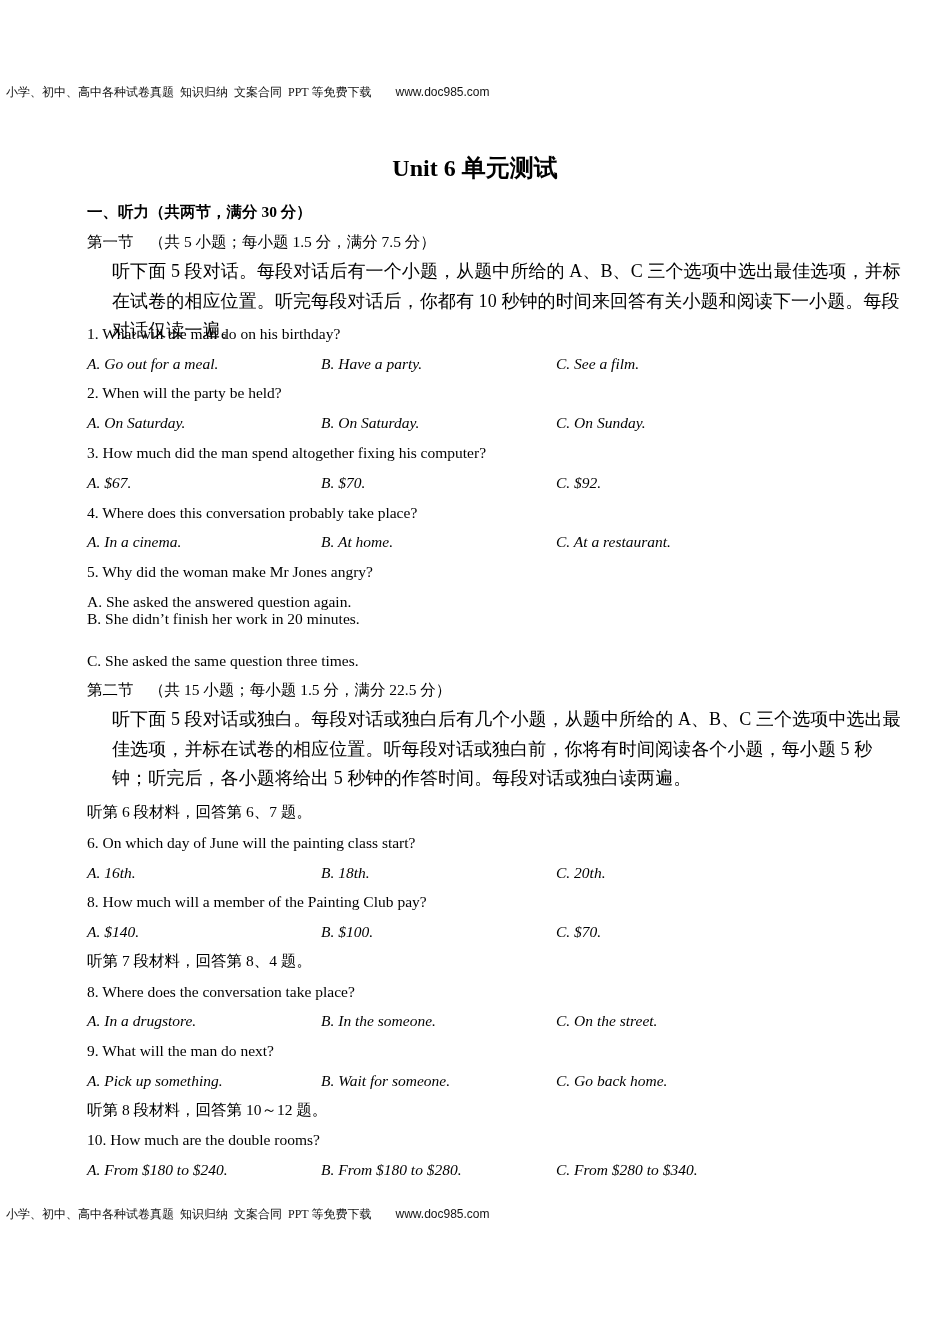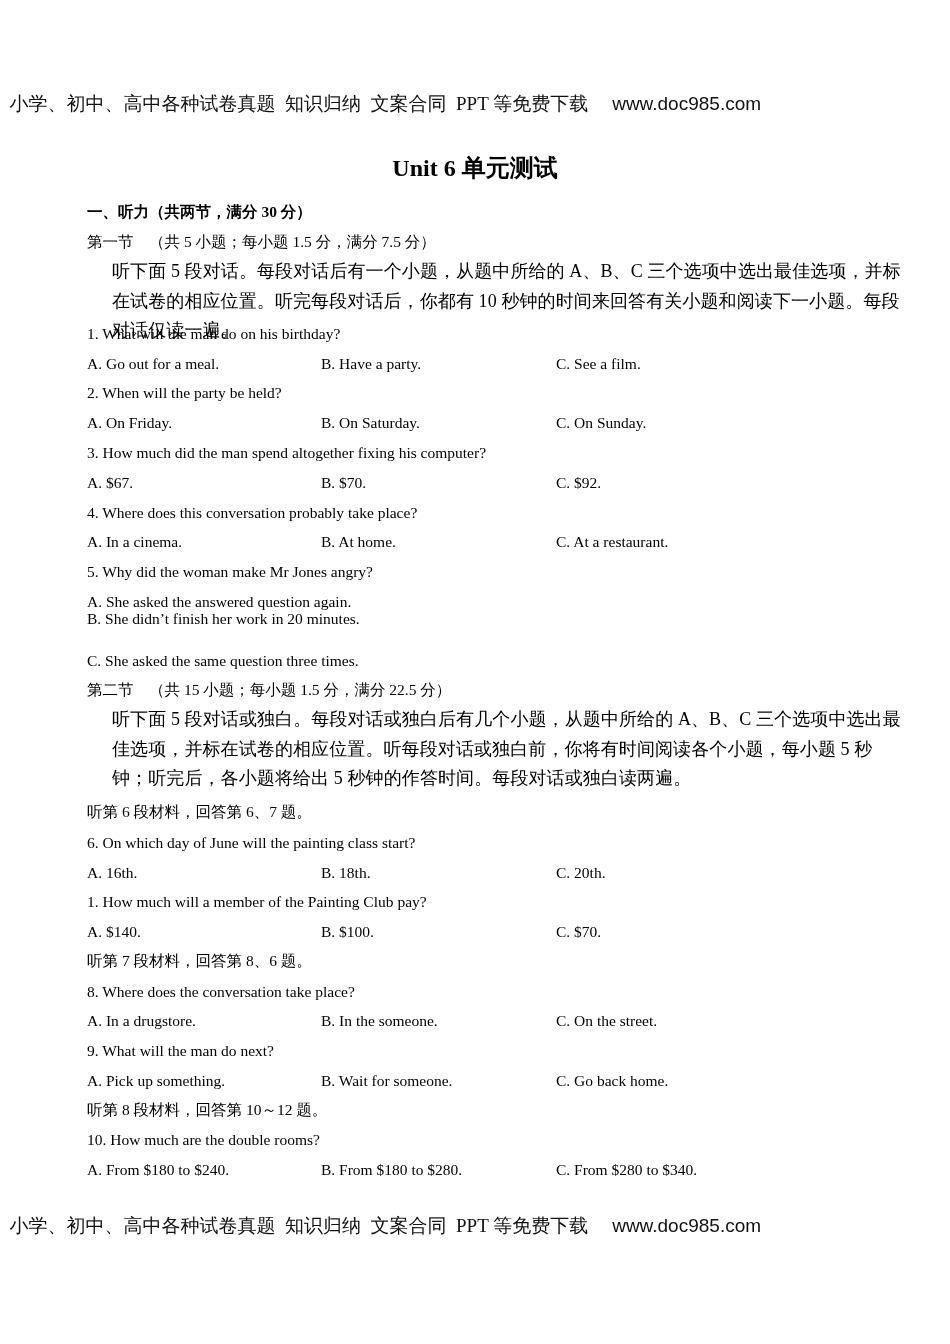--- a/index.html
+++ b/index.html
@@ -1,33 +1,33 @@
 <!DOCTYPE html>
 <html><head>
   <meta charset="utf-8">
   <style>
     html, body { margin: 0; padding: 0; background: #ffffff; }
     body { width: 950px; height: 1344px; position: relative; overflow: hidden; color: #000; }
     .serif { font-family: "Liberation Serif", "DejaVu Serif", serif; }
     .sans { font-family: "Liberation Sans", "DejaVu Sans", sans-serif; }
     .header, .footer {
       position: absolute; left: 0; width: 750px; text-align: left;
-      font-size: 19px; color: #111; white-space: pre;
+      font-size: 12px; color: #111; white-space: pre;
     }
     .header { top: 69px; }
     .footer { top: 1191px; }
     .header .site, .footer .site { margin-left: 24px; }
     .title {
       position: absolute; top: 152px; left: 0; width: 950px; text-align: center;
       font-size: 24px; font-weight: bold;
     }
     .content { position: absolute; left: 87px; top: 202px; width: 790px; }
     .line { position: absolute; left: 0; font-size: 15.5px; white-space: nowrap; line-height: 20px; }
     .line.bold { font-weight: bold; }
-    .opt { position: absolute; font-size: 15.5px; white-space: nowrap; line-height: 20px; }
+    .opt { position: absolute; font-size: 15.5px; white-space: nowrap; line-height: 20px; font-style: italic; }
     .optA { left: 0; }
     .optB { left: 234px; }
     .optC { left: 469px; }
     .para { font-size: 18px; line-height: 29.7px; white-space: normal; width: 792px; letter-spacing: 0.1px; margin-left: 25px; }
   </style>
 </head>
 <body>
 
 <div class="header serif">
   <span>小学、初中、高中各种试卷真题  知识归纳  文案合同  PPT 等免费下载</span><span class="site sans">www.doc985.com</span>
@@ -39,21 +39,21 @@
   <div class="line bold" style="top:0px">一、听力（共两节，满分 30 分）</div>
   <div class="line" style="top:30px">第一节　（共 5 小题；每小题 1.5 分，满分 7.5 分）</div>
   <div class="line para" style="top:55px">听下面 5 段对话。每段对话后有一个小题，从题中所给的 A、B、C 三个选项中选出最佳选项，并标在试卷的相应位置。听完每段对话后，你都有 10 秒钟的时间来回答有关小题和阅读下一小题。每段对话仅读一遍。</div>
 
   <div class="line" style="top:122px">1. What will the man do on his birthday?</div>
   <div class="opt optA" style="top:152px">A. Go out for a meal.</div>
   <div class="opt optB" style="top:152px">B. Have a party.</div>
   <div class="opt optC" style="top:152px">C. See a film.</div>
 
   <div class="line" style="top:181px">2. When will the party be held?</div>
-  <div class="opt optA" style="top:211px">A. On Friday.</div>
+  <div class="opt optA" style="top:211px">A. On Saturday.</div>
   <div class="opt optB" style="top:211px">B. On Saturday.</div>
   <div class="opt optC" style="top:211px">C. On Sunday.</div>
 
   <div class="line" style="top:241px">3. How much did the man spend altogether fixing his computer?</div>
   <div class="opt optA" style="top:271px">A. $67.</div>
   <div class="opt optB" style="top:271px">B. $70.</div>
   <div class="opt optC" style="top:271px">C. $92.</div>
 
   <div class="line" style="top:301px">4. Where does this conversation probably take place?</div>
   <div class="opt optA" style="top:330px">A. In a cinema.</div>
@@ -67,26 +67,26 @@
 
   <div class="line" style="top:478px">第二节　（共 15 小题；每小题 1.5 分，满分 22.5 分）</div>
   <div class="line para" style="top:503px">听下面 5 段对话或独白。每段对话或独白后有几个小题，从题中所给的 A、B、C 三个选项中选出最佳选项，并标在试卷的相应位置。听每段对话或独白前，你将有时间阅读各个小题，每小题 5 秒钟；听完后，各小题将给出 5 秒钟的作答时间。每段对话或独白读两遍。</div>
   <div class="line" style="top:600px">听第 6 段材料，回答第 6、7 题。</div>
 
   <div class="line" style="top:631px">6. On which day of June will the painting class start?</div>
   <div class="opt optA" style="top:661px">A. 16th.</div>
   <div class="opt optB" style="top:661px">B. 18th.</div>
   <div class="opt optC" style="top:661px">C. 20th.</div>
 
-  <div class="line" style="top:690px">1. How much will a member of the Painting Club pay?</div>
+  <div class="line" style="top:690px">8. How much will a member of the Painting Club pay?</div>
   <div class="opt optA" style="top:720px">A. $140.</div>
   <div class="opt optB" style="top:720px">B. $100.</div>
   <div class="opt optC" style="top:720px">C. $70.</div>
 
-  <div class="line" style="top:749px">听第 7 段材料，回答第 8、6 题。</div>
+  <div class="line" style="top:749px">听第 7 段材料，回答第 8、4 题。</div>
 
   <div class="line" style="top:780px">8. Where does the conversation take place?</div>
   <div class="opt optA" style="top:809px">A. In a drugstore.</div>
   <div class="opt optB" style="top:809px">B. In the someone.</div>
   <div class="opt optC" style="top:809px">C. On the street.</div>
 
   <div class="line" style="top:839px">9. What will the man do next?</div>
   <div class="opt optA" style="top:869px">A. Pick up something.</div>
   <div class="opt optB" style="top:869px">B. Wait for someone.</div>
   <div class="opt optC" style="top:869px">C. Go back home.</div>

